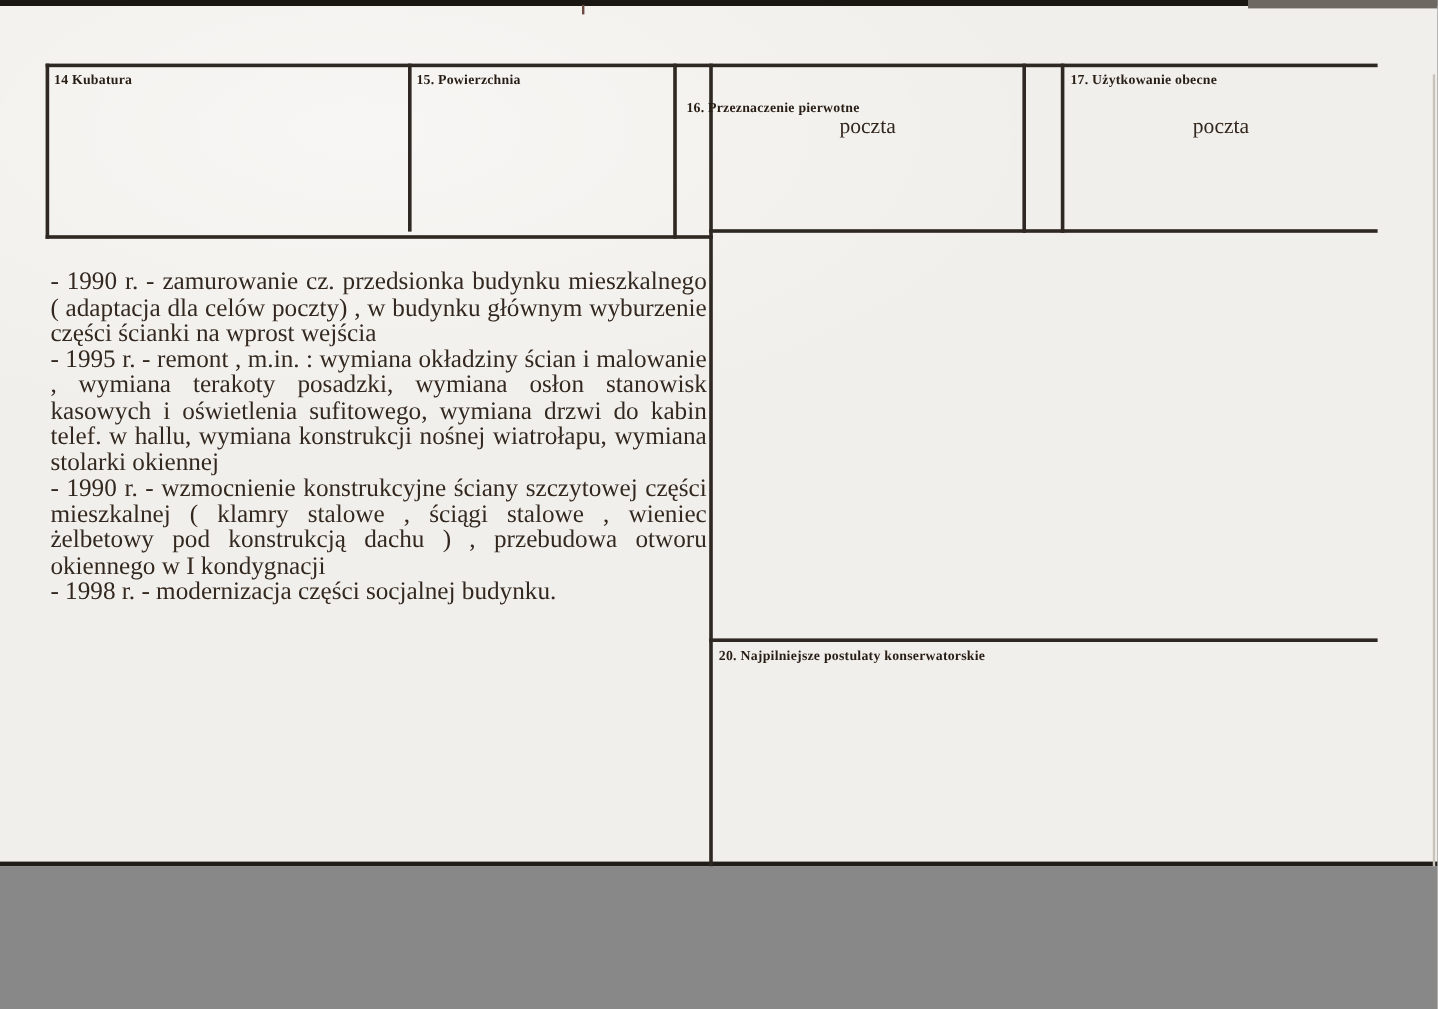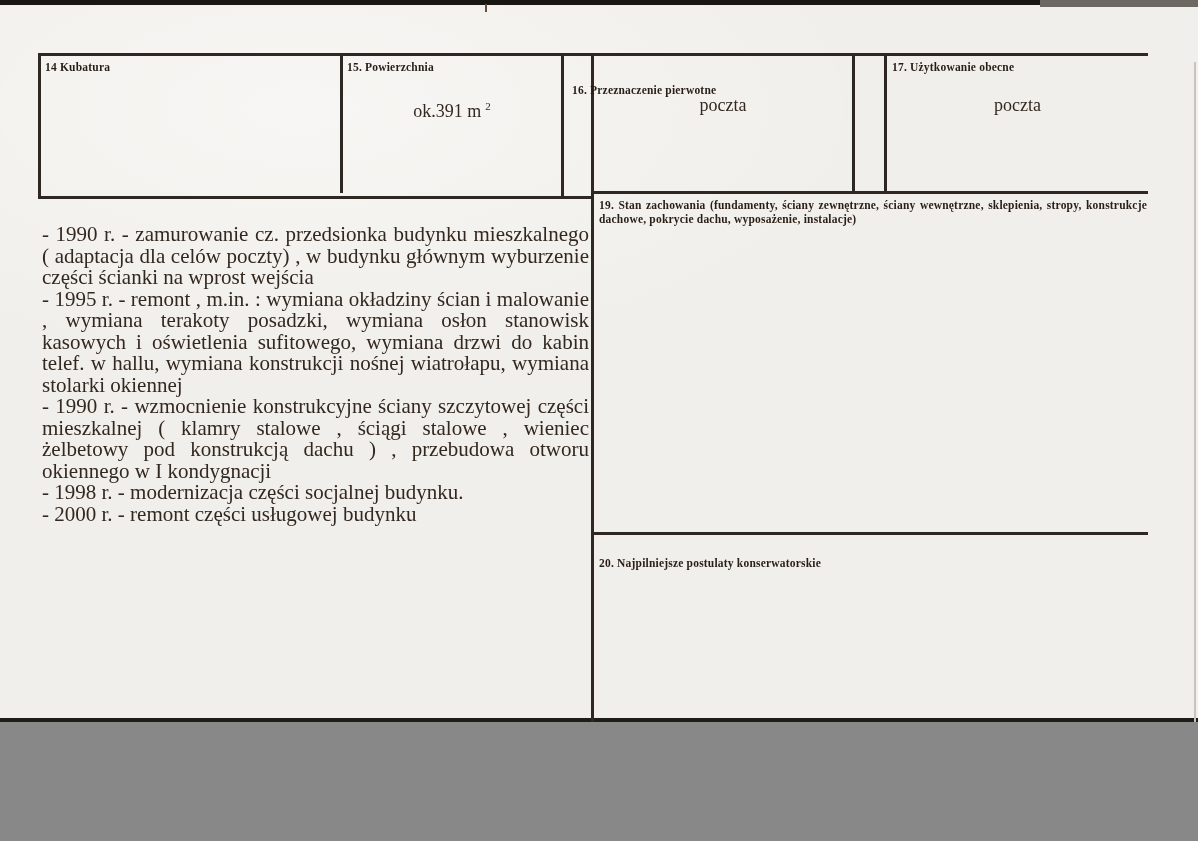--- a/index.html
+++ b/index.html
@@ -69,34 +69,31 @@
   <div class="rule" style="left:591px; top:53px; width:3px; height:734px;"></div>
   <div class="rule" style="left:852px; top:53px; width:3px; height:141px;"></div>
   <div class="rule" style="left:884px; top:53px; width:3px; height:141px;"></div>
   <div class="rule" style="left:38px; top:196px; width:556px; height:3px;"></div>
   <div class="rule" style="left:591px; top:191px; width:557px; height:3px;"></div>
   <div class="rule" style="left:591px; top:532px; width:557px; height:3px;"></div>
 
   <div class="cell-label" style="left:45px; top:60px;">14 Kubatura</div>
 
   <div class="cell-label" style="left:347px; top:60px;">15. Powierzchnia</div>
-  <div class="cell-value" style="left:343px; top:100px; width:218px;"><span>ok.391 m</span><sup>2</sup></div>
 
   <div class="cell-label" style="left:572px; top:60px;margin-top:23px;">16. Przeznaczenie pierwotne</div>
   <div class="cell-value" style="left:594px; top:95px; width:258px;">poczta</div>
 
   <div class="cell-label" style="left:892px; top:60px;">17. Użytkowanie obecne</div>
   <div class="cell-value" style="left:887px; top:95px; width:261px;">poczta</div>
 
   <div class="body-text" style="left:42px; top:224px; width:547px;">
     <p>- 1990 r. - zamurowanie cz. przedsionka budynku mieszkalnego ( adaptacja dla celów poczty) , w budynku głównym wyburzenie części ścianki na wprost wejścia</p>
     <p>- 1995 r.  - remont , m.in. : wymiana okładziny ścian i malowanie , wymiana terakoty posadzki, wymiana osłon stanowisk kasowych i oświetlenia sufitowego, wymiana drzwi do kabin telef. w hallu, wymiana konstrukcji nośnej wiatrołapu, wymiana stolarki okiennej</p>
     <p>- 1990 r. -  wzmocnienie konstrukcyjne ściany szczytowej części mieszkalnej ( klamry stalowe , ściągi stalowe , wieniec żelbetowy pod konstrukcją dachu ) , przebudowa otworu okiennego w I kondygnacji</p>
     <p>- 1998 r. -  modernizacja części socjalnej budynku.</p>
-    <p>- 2000 r. -  remont części usługowej budynku</p>
   </div>
 
-  <div class="cell-label wrap" style="left:599px; top:198px; width:548px;">19. Stan zachowania (fundamenty, ściany zewnętrzne, ściany wewnętrzne, sklepienia, stropy, konstrukcje dachowe, pokrycie dachu, wyposażenie, instalacje)</div>
 
-  <div class="cell-label" style="left:599px; top:540px;margin-top:16px;">20. Najpilniejsze postulaty konserwatorskie</div>
+  <div class="cell-label" style="left:599px; top:540px;">20. Najpilniejsze postulaty konserwatorskie</div>
   <div class="body-text" style="left:604px; top:562px; width:540px;"></div>
 
 </div>
 
 </body></html>

